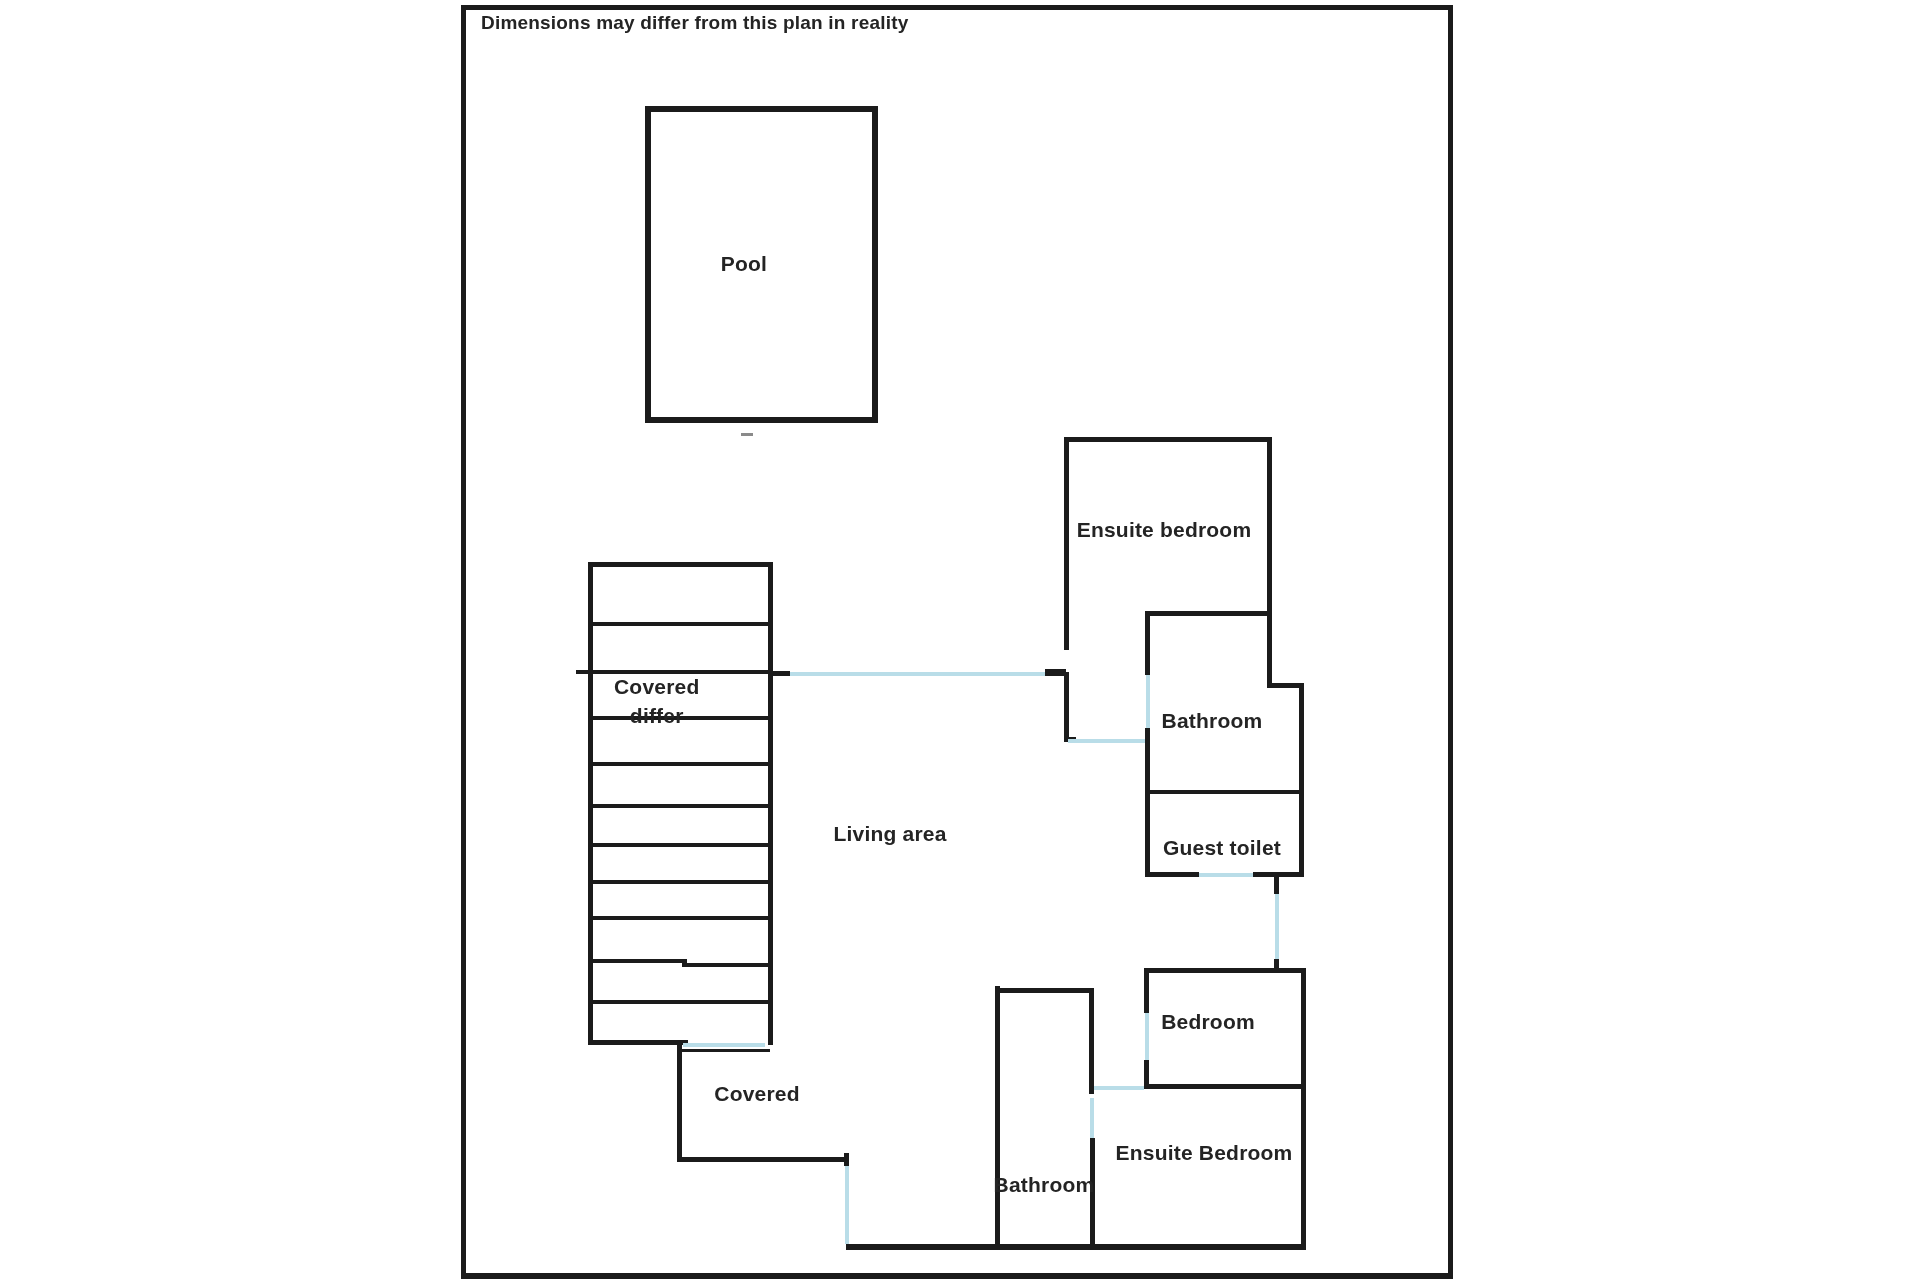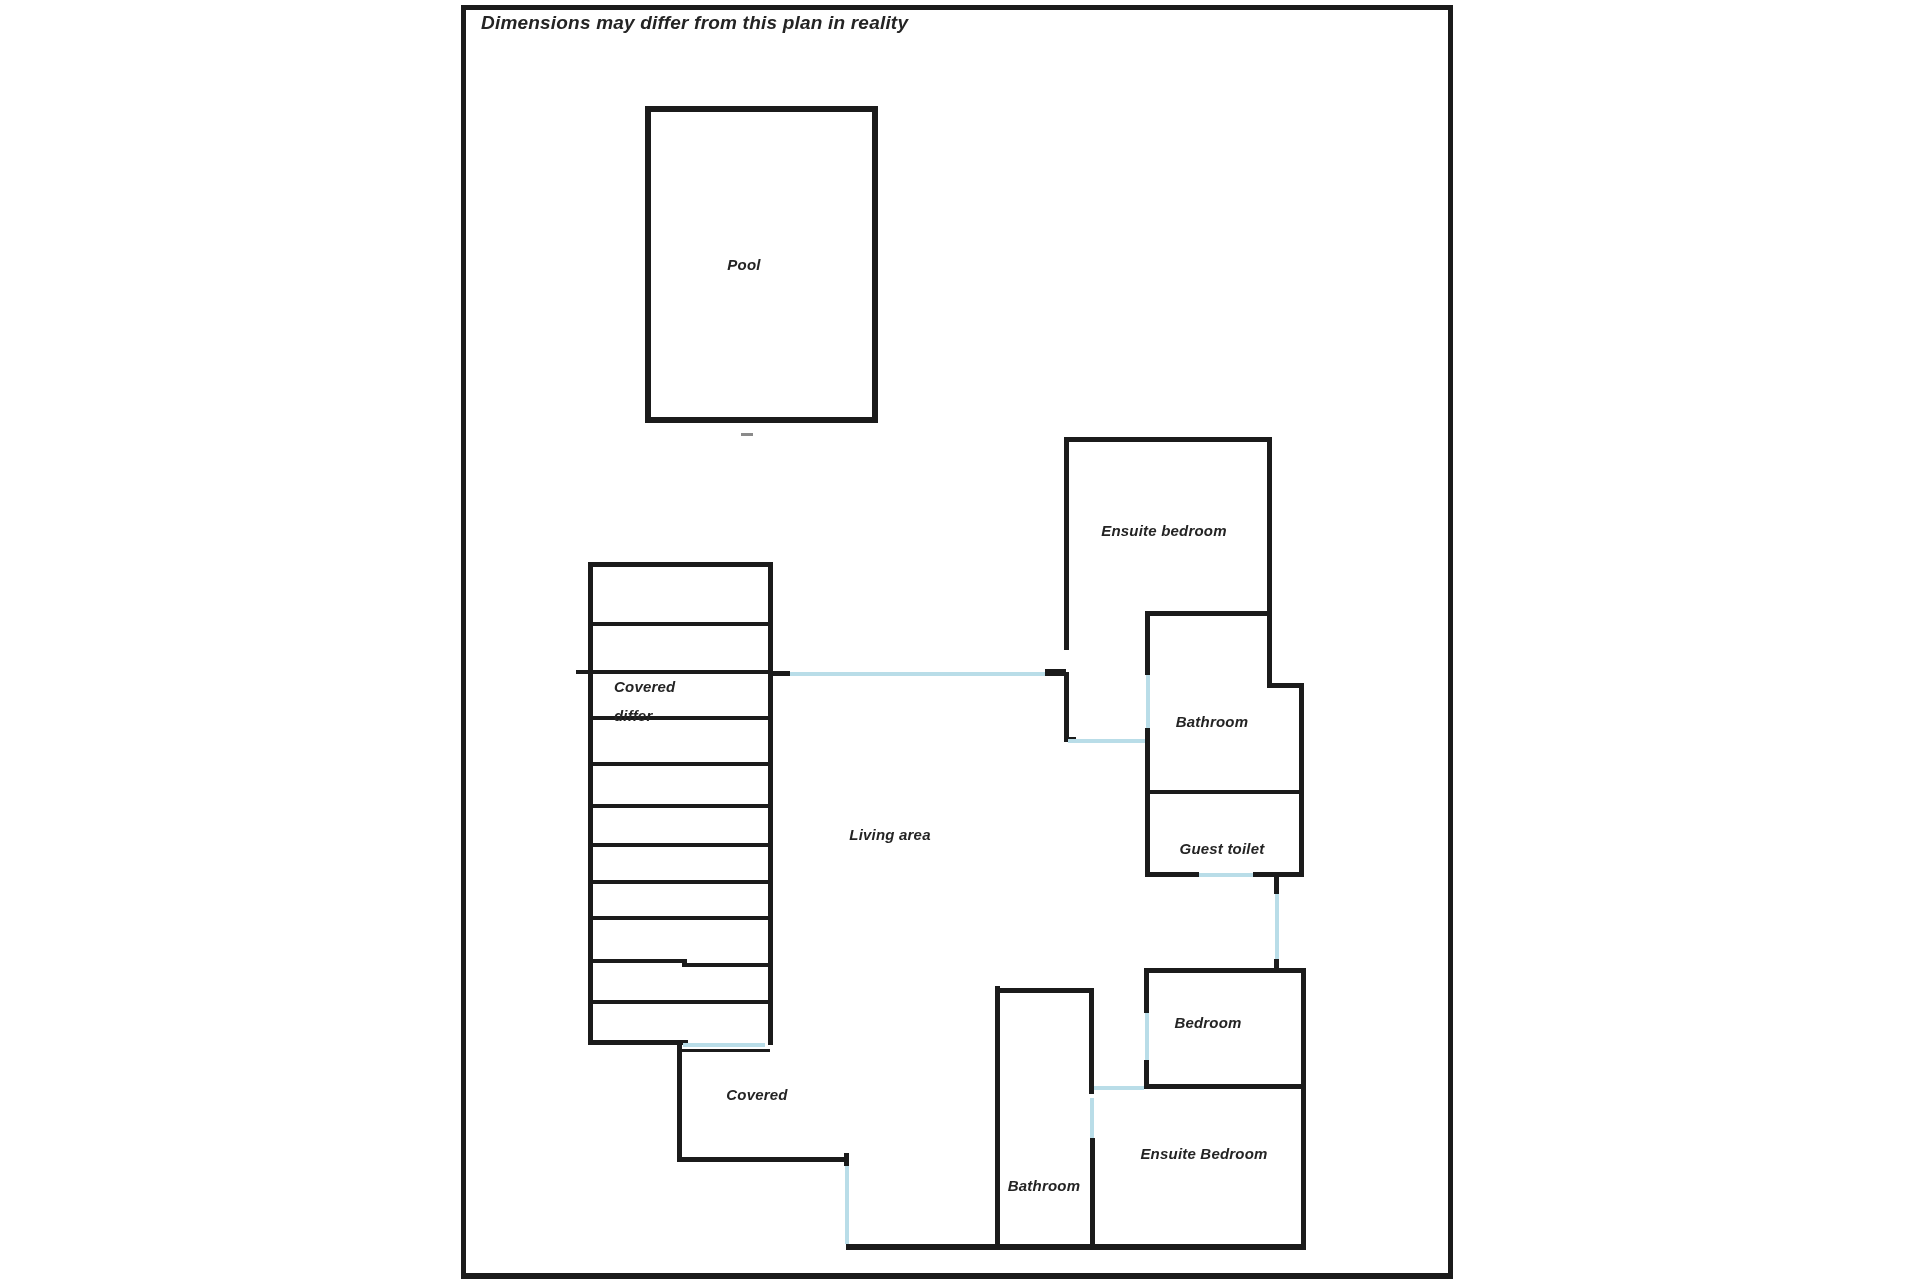--- a/index.html
+++ b/index.html
@@ -3,32 +3,32 @@
 <meta charset="utf-8">
 <style>
   html,body{margin:0;padding:0;background:#fff;}
   .page{
     position:relative;
     width:1920px;height:1280px;
     background:var(--background,#fff);
     font-family:"Liberation Sans","DejaVu Sans",sans-serif;
     color:var(--text,#242424);
     overflow:hidden;
-    font-style:italic;
   }
   svg.plan{position:absolute;left:0;top:0;width:1920px;height:1280px;display:block;}
   .w{fill:var(--wall,#1b1b1b);}
   .d{fill:var(--door,#b9dde8);}
   .m{fill:#8a8a8a;}
   .lbl{
     position:absolute;
-    font-size:15px;font-weight:600;letter-spacing:.2px;
+    font-size:21px;font-weight:600;letter-spacing:.2px;
     color:var(--text,#242424);
     white-space:nowrap;
     transform:translate(-50%,-50%);
+    text-align:center;
   }
   .lbl.left-aligned{transform:none;}
   .disclaimer{
     position:absolute;left:481px;top:12px;
     font-size:19px;font-weight:600;letter-spacing:.2px;
     color:var(--text,#242424);white-space:nowrap;
   }
   .terrace-label{line-height:29px;margin-top:27px;}
 </style>
 </head>

